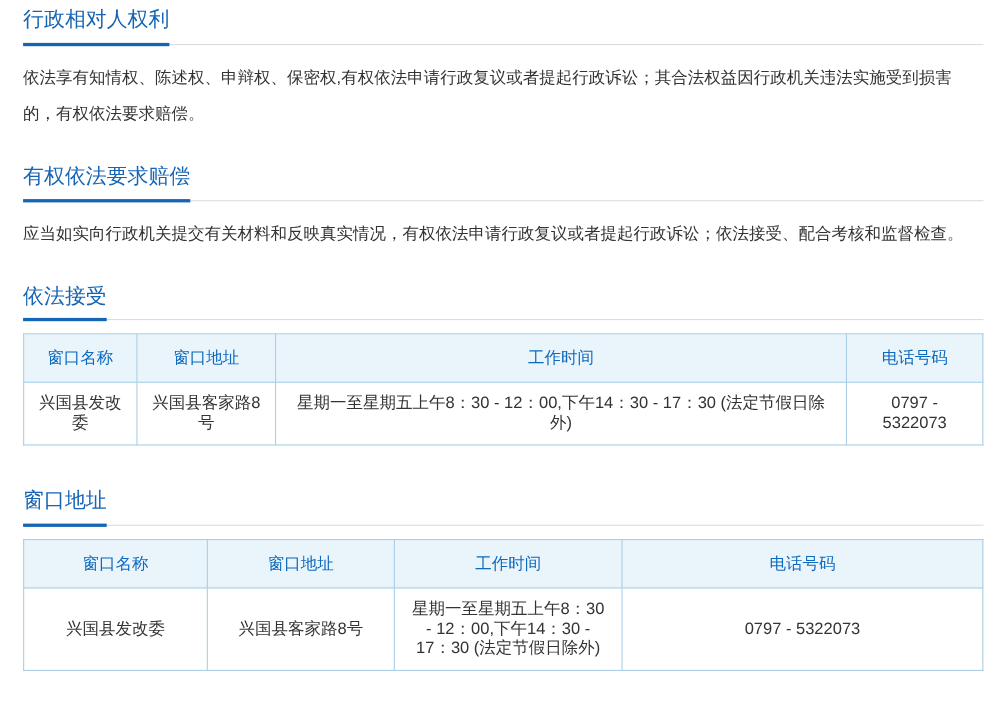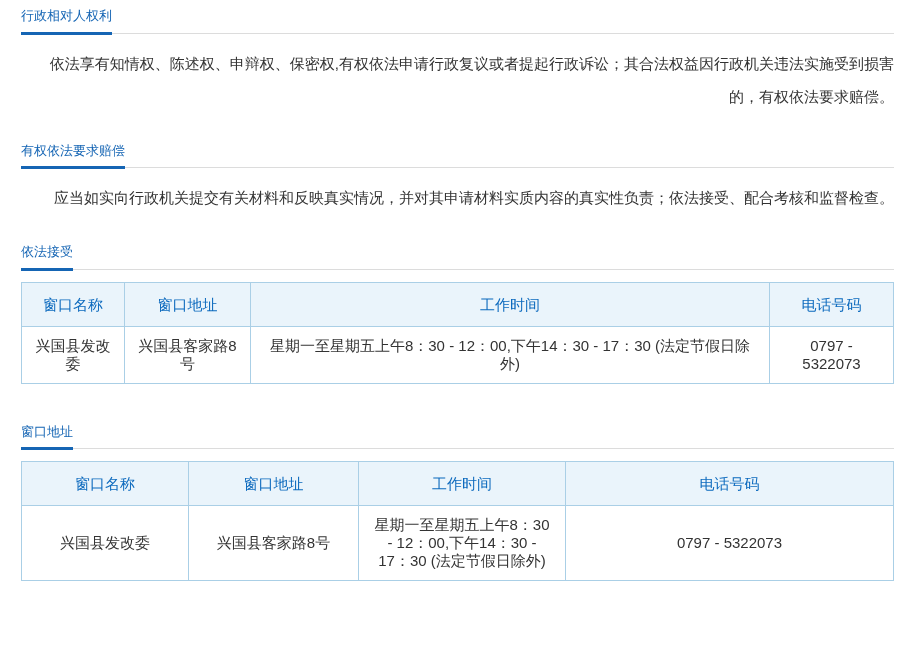--- a/index.html
+++ b/index.html
@@ -23,38 +23,37 @@
     width: 916px;
     min-height: 661px;
     padding: 8px 22px 16px 21px;
   }
   section.block { margin: 0 0 30px 0; }
   section.block.table-block { margin-bottom: 40px; }
   section.block:last-child { margin-bottom: 0; }
   h2.sec-title {
     margin: 0;
     padding: 0;
-    font-size: 13px;
+    font-size: 19px;
     font-weight: 400;
     line-height: 1.2;
     color: var(--accent);
     border-bottom: 1px solid var(--divider);
   }
   h2.sec-title .hd {
     display: inline-block;
     padding-bottom: 8px;
     border-bottom: 3px solid var(--underline);
     margin-bottom: -2px;
   }
   p.sec-para {
     margin: 13px 0 0 0;
     font-size: 15px;
     line-height: 33px;
     color: var(--text);
-    text-align: right;
   }
   table.tbl {
     border-collapse: collapse;
     table-layout: fixed;
     width: 872px;
     margin-top: 12px;
     font-size: 15px;
     color: var(--text);
     background: #ffffff;
   }
@@ -81,21 +80,21 @@
 
 <div class="page">
 
   <section class="block">
     <h2 class="sec-title"><span class="hd">行政相对人权利</span></h2>
     <p class="sec-para">依法享有知情权、陈述权、申辩权、保密权,有权依法申请行政复议或者提起行政诉讼；其合法权益因行政机关违法实施受到损害的，有权依法要求赔偿。</p>
   </section>
 
   <section class="block">
     <h2 class="sec-title"><span class="hd">有权依法要求赔偿</span></h2>
-    <p class="sec-para">应当如实向行政机关提交有关材料和反映真实情况，并对其申请材料实质内容的真实性负责；依法接受、配合考核和监督检查。</p>
+    <p class="sec-para">应当如实向行政机关提交有关材料和反映真实情况，有权依法申请行政复议或者提起行政诉讼；依法接受、配合考核和监督检查。</p>
   </section>
 
   <section class="block table-block">
     <h2 class="sec-title"><span class="hd">依法接受</span></h2>
     <table class="tbl">
       <colgroup>
         <col style="width:103px">
           <col style="width:126px">
           <col style="width:519px">
           <col style="width:124px">

